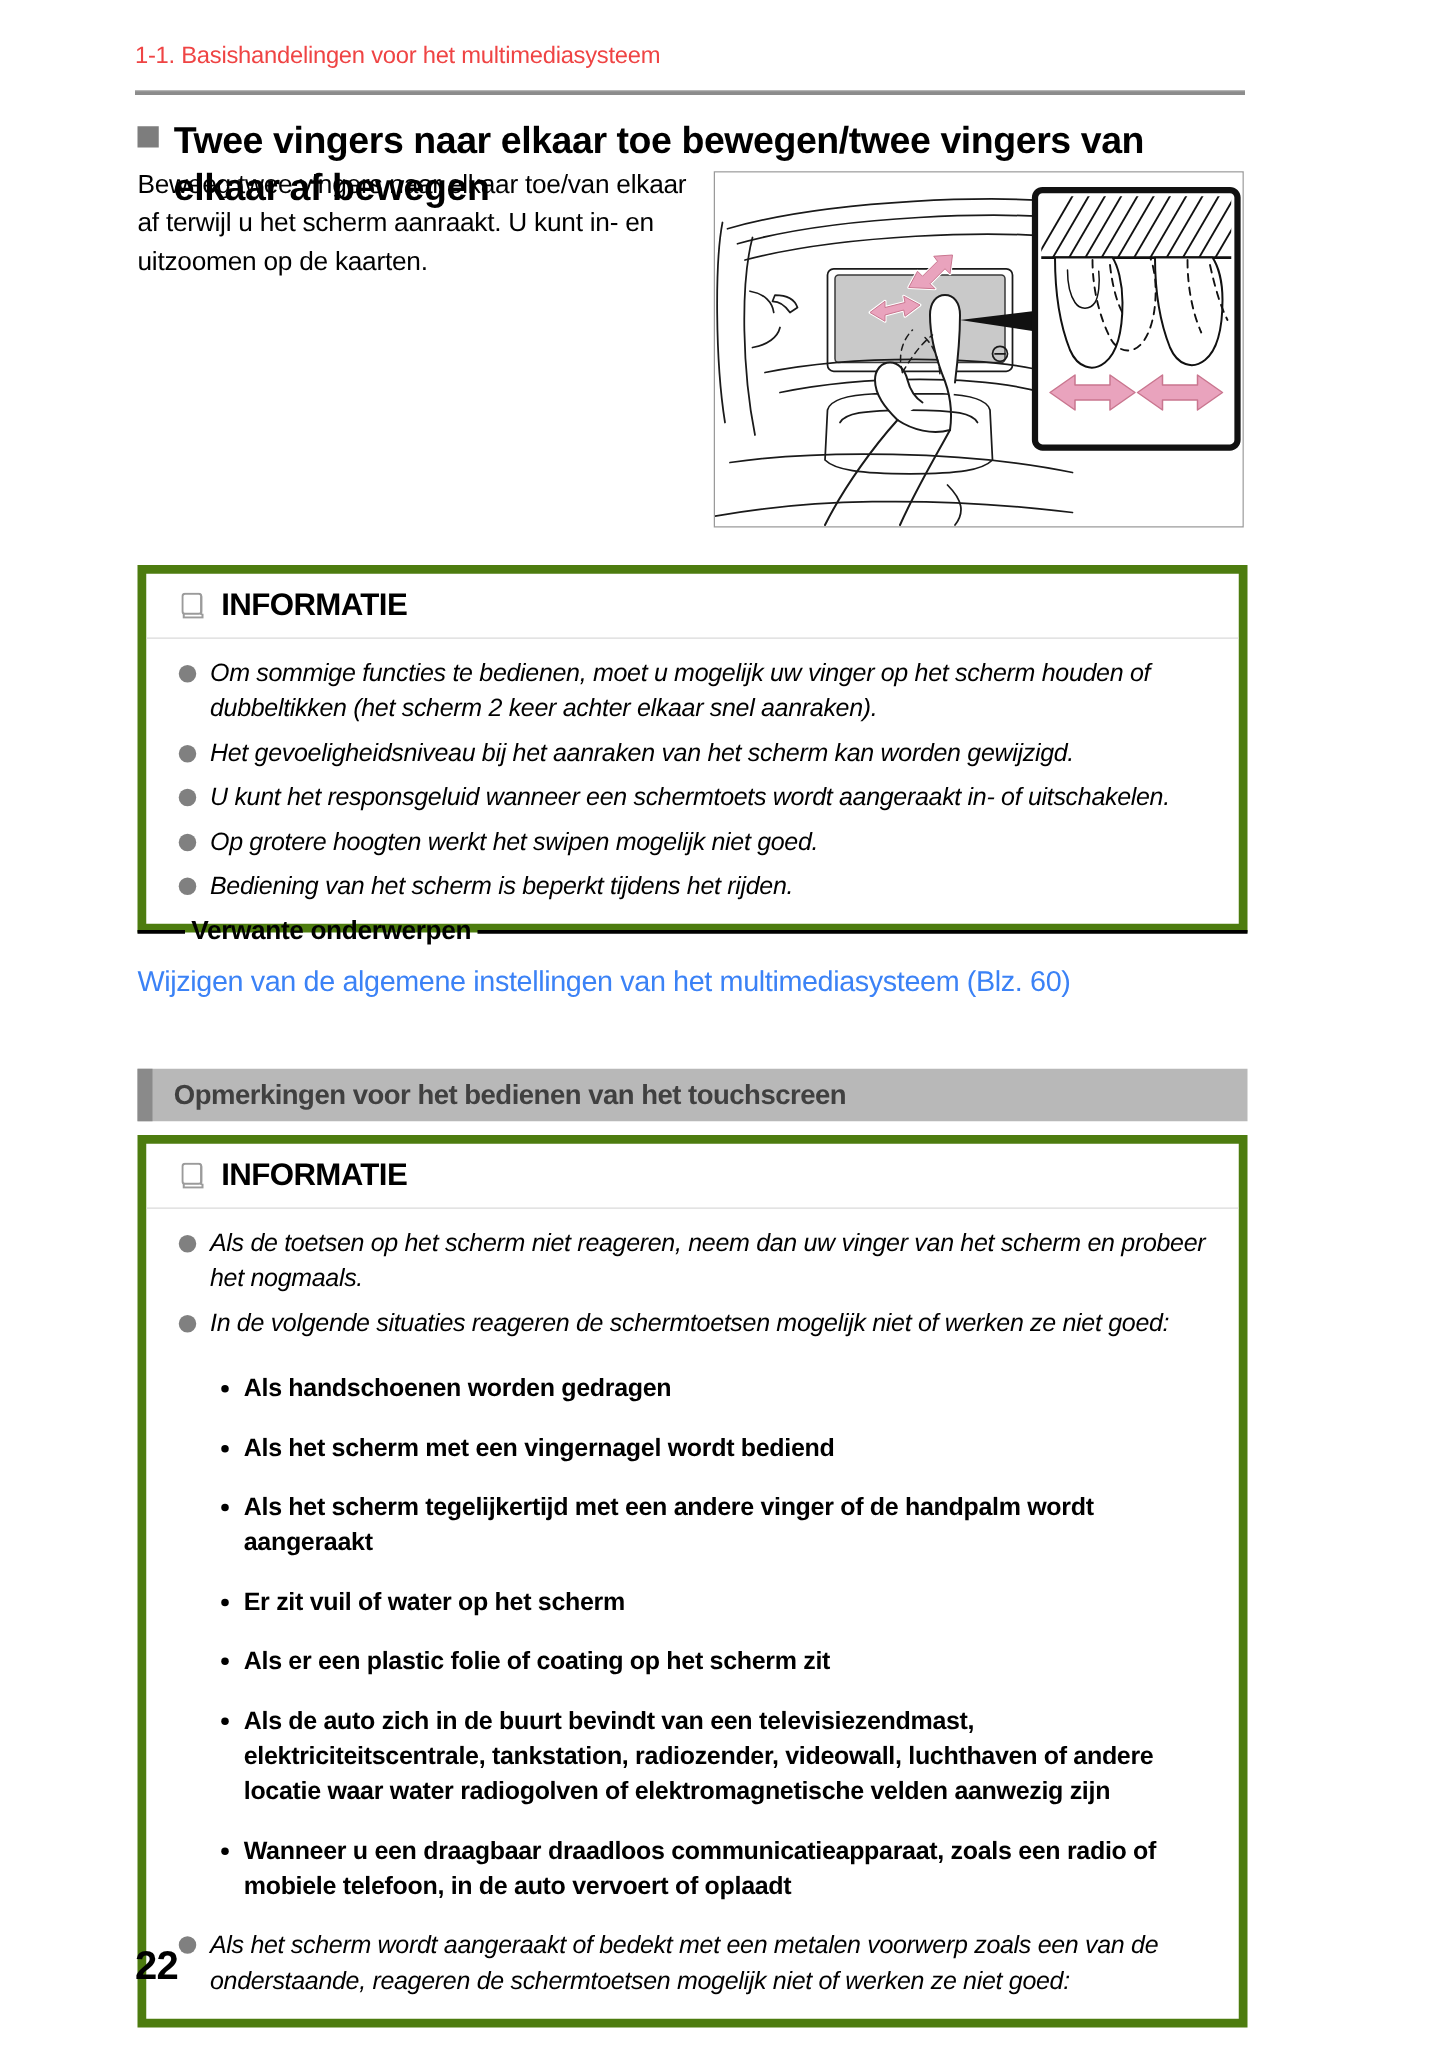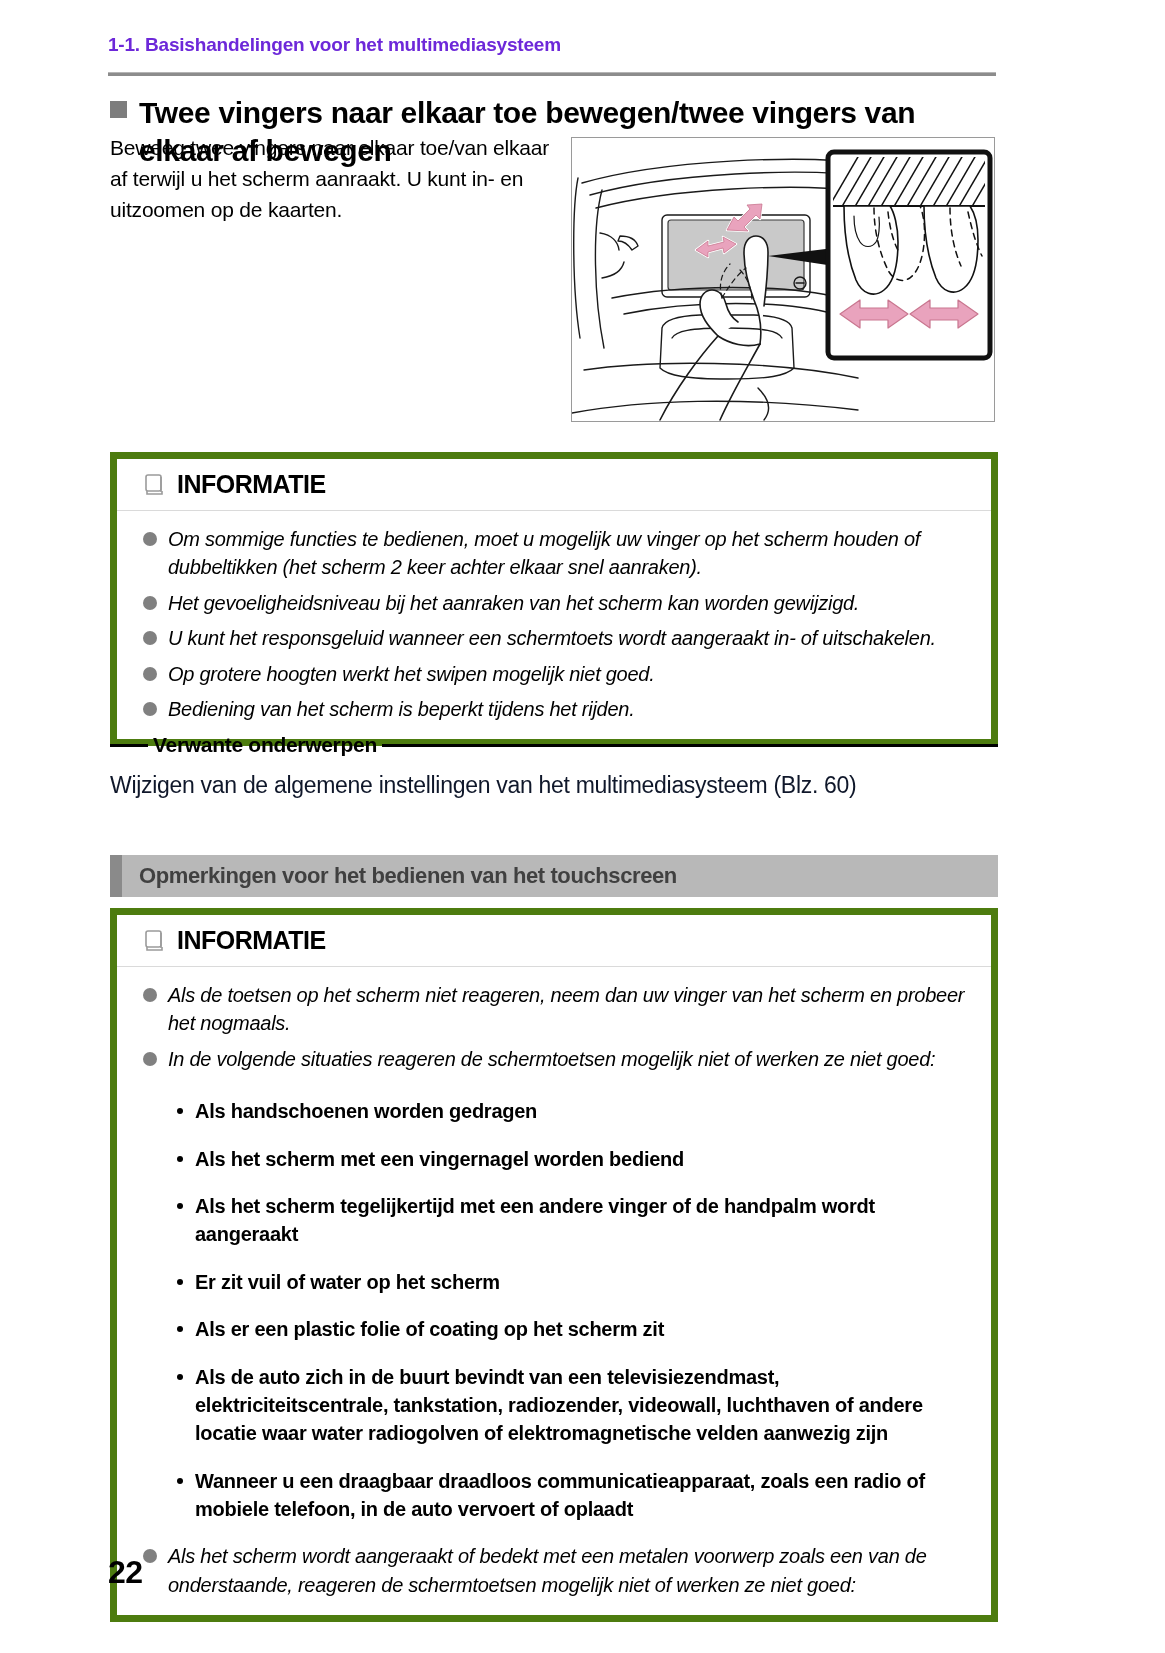--- a/index.html
+++ b/index.html
@@ -25,23 +25,23 @@
 
   
   .running-header {
     position: absolute;
     left: 108px;
     top: 34px;
     width: 890px;
   }
   .running-header-text {
     font-size: 19px;
-    font-weight: bold;
+    font-weight: normal;
     letter-spacing: -0.2px;
-    color: #6d28d9;
+    color: #ef4444;
     line-height: 1.2;
   }
   .header-rule {
     position: absolute;
     left: 108px;
     top: 72px;
     width: 888px;
     height: 4px;
     background: #8c8c8c;
     border-top: 1px solid #b5b5b5;
@@ -206,21 +206,21 @@
   .rel-line {
     height: 3px;
     background: #000;
     flex: 1 1 auto;
   }
   .related-link {
     margin-top: 13px;
     font-size: 23px;
     line-height: 1.35;
     letter-spacing: -0.3px;
-    color: #0f172a;
+    color: #3b82f6;
     width: 880px;
   }
 
   
   .gray-bar {
     position: absolute;
     left: 110px;
     top: 855px;
     width: 888px;
     height: 42px;
@@ -439,21 +439,21 @@
         <span class="dot-text">In de volgende situaties reageren de schermtoetsen mogelijk niet of werken ze niet goed:</span>
       </div>
 
       <div class="sub-list">
         <div class="sub-item">
           <span class="sub-dot"></span>
           <span class="sub-text">Als handschoenen worden gedragen</span>
         </div>
         <div class="sub-item">
           <span class="sub-dot"></span>
-          <span class="sub-text">Als het scherm met een vingernagel worden bediend</span>
+          <span class="sub-text">Als het scherm met een vingernagel wordt bediend</span>
         </div>
         <div class="sub-item">
           <span class="sub-dot"></span>
           <span class="sub-text">Als het scherm tegelijkertijd met een andere vinger of de handpalm wordt aangeraakt</span>
         </div>
         <div class="sub-item">
           <span class="sub-dot"></span>
           <span class="sub-text">Er zit vuil of water op het scherm</span>
         </div>
         <div class="sub-item">

